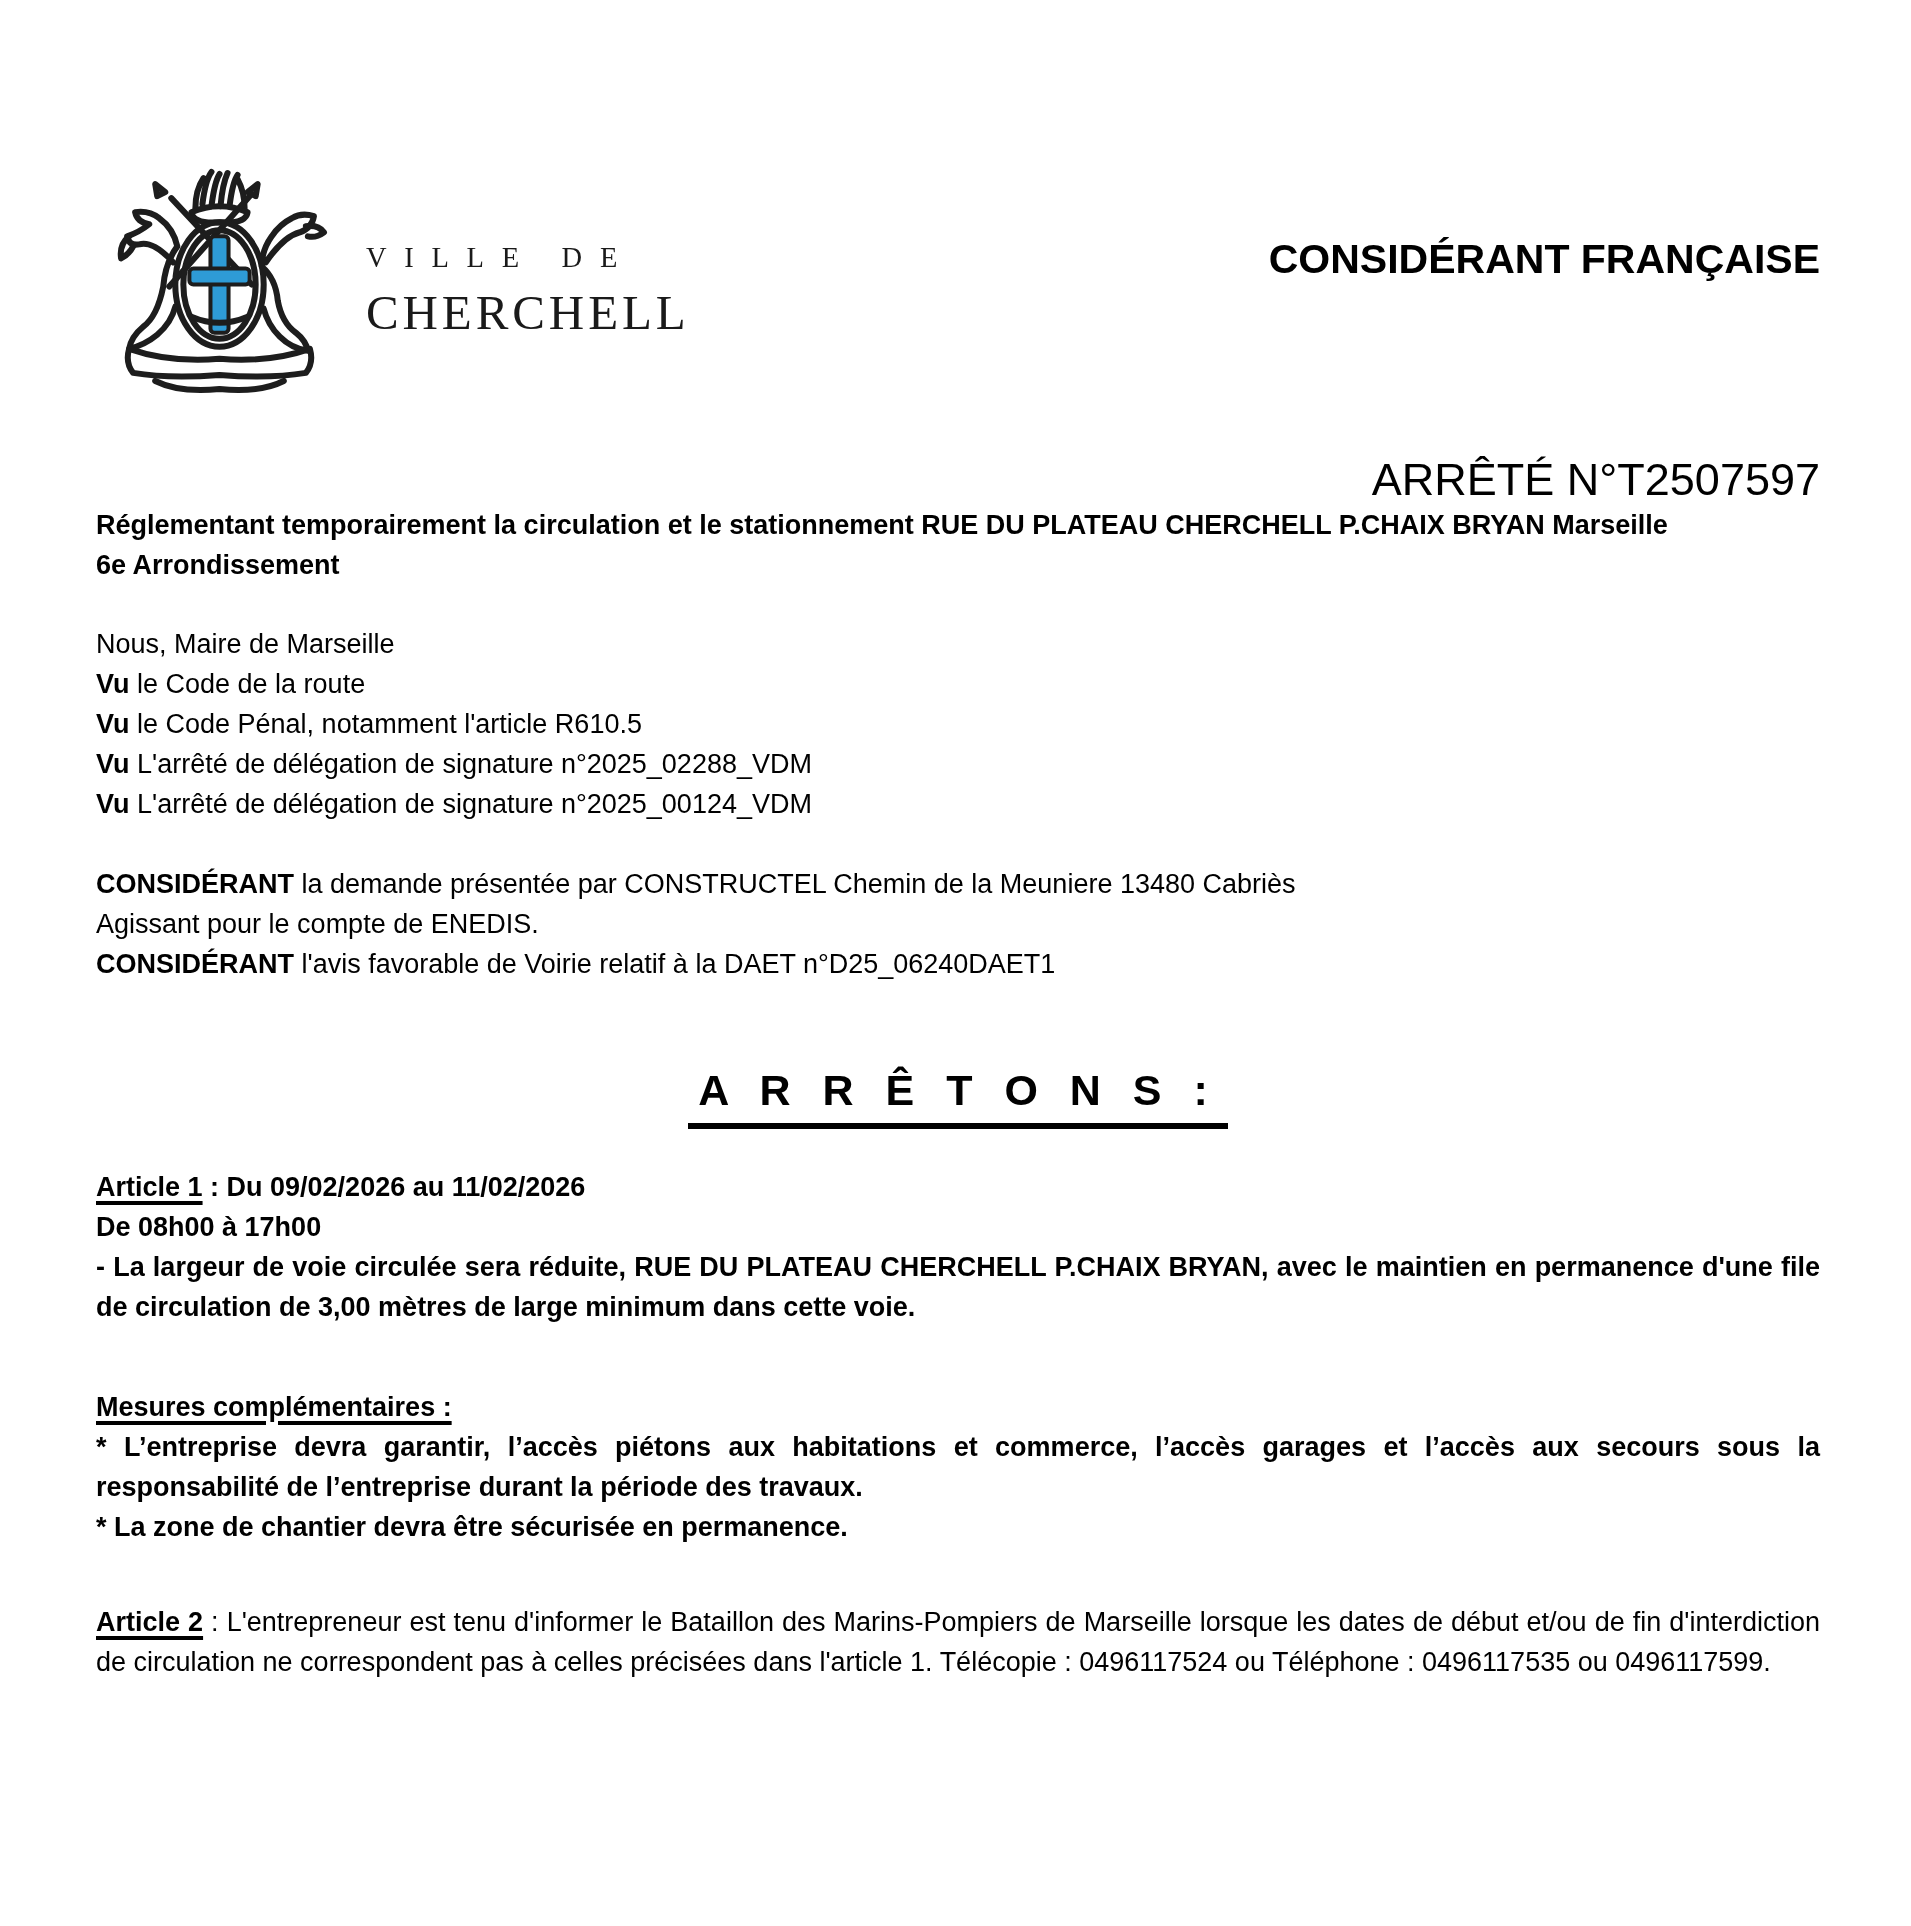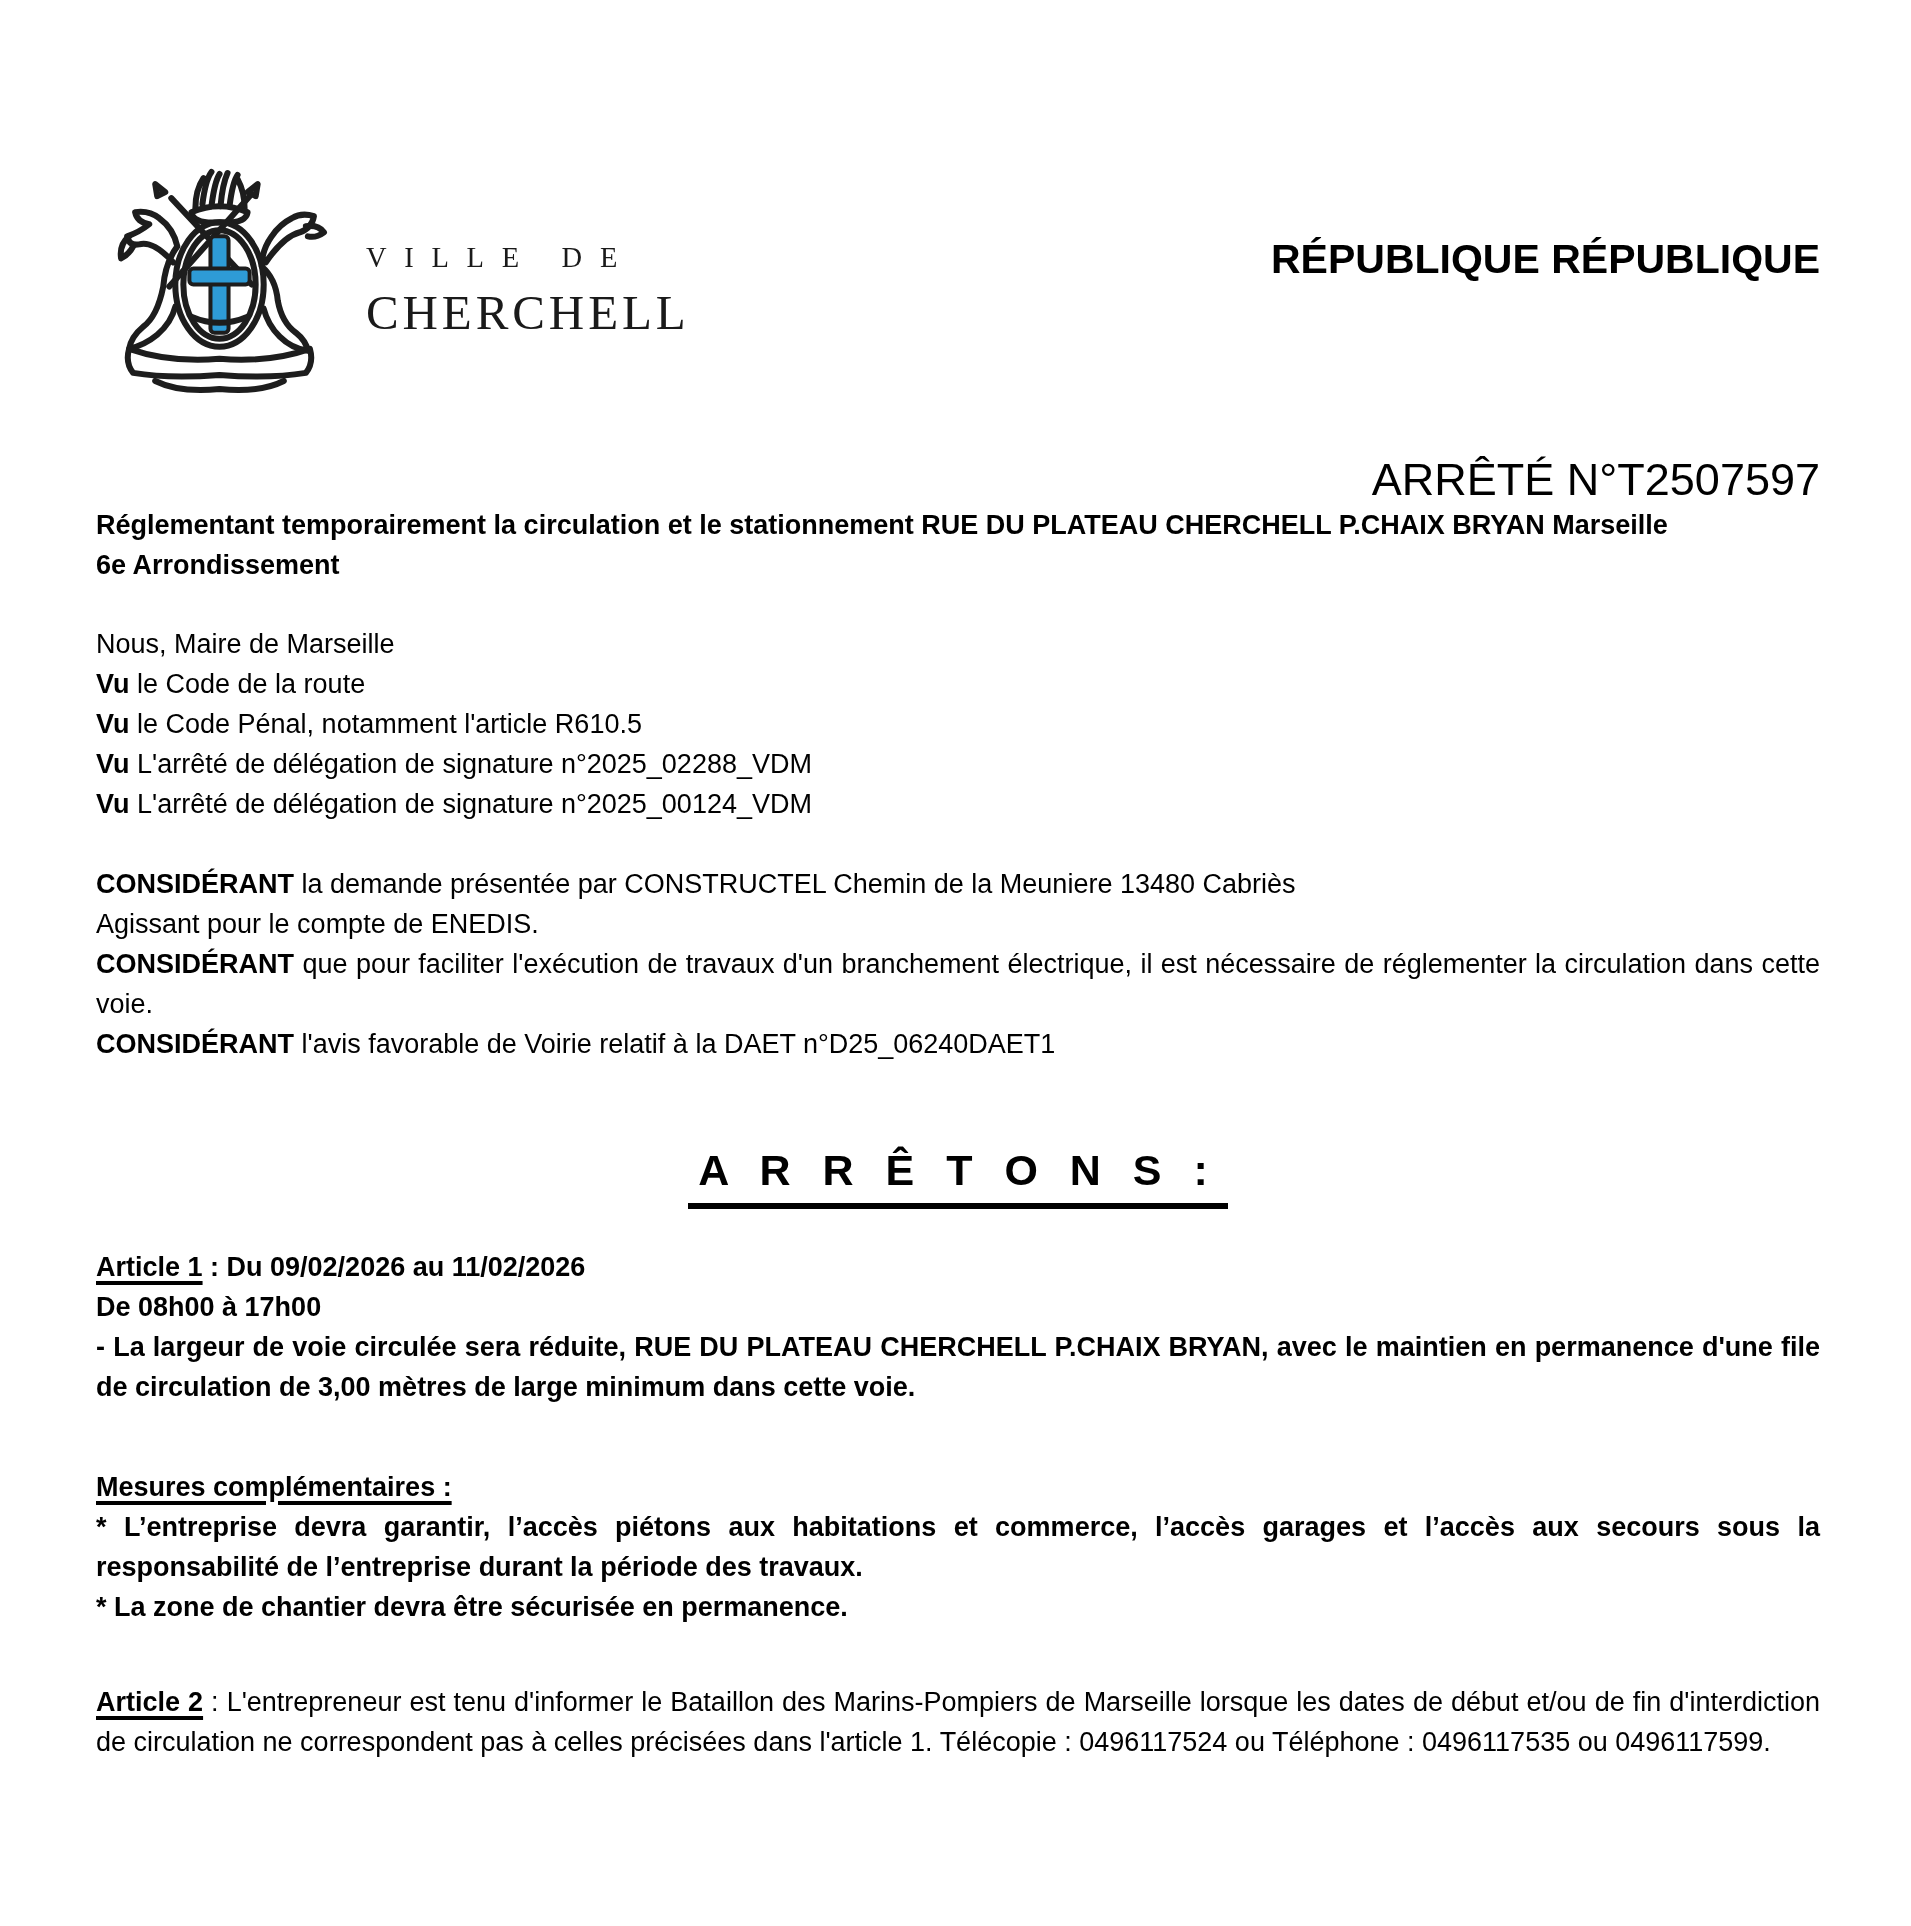--- a/index.html
+++ b/index.html
@@ -63,42 +63,41 @@
 
         <path class="stroke" d="M30 182 Q70 196 120 192 Q170 196 210 182 Q214 196 206 206 Q170 212 120 208 Q70 212 34 206 Q26 196 30 182 Z"></path>
         <path class="stroke" d="M56 214 Q80 226 120 222 Q160 226 184 214"></path>
         <path class="stroke" d="M92 150 Q120 162 148 150"></path>
       </svg>
       <div class="logotext">
         <div class="l1">VILLE DE</div>
         <div class="l2">CHERCHELL</div>
       </div>
     </div>
-    <div class="republique">RÉPUBLIQUE RÉPUBLIQUE</div>
+    <div class="republique">CONSIDÉRANT FRANÇAISE</div>
   </div>
 
   <div class="title">ARRÊTÉ N°T2507597</div>
 
   <div class="subtitle" id="subtitle">
       <div class="line"><span class="b">Réglementant temporairement la circulation et le stationnement RUE DU PLATEAU CHERCHELL P.CHAIX BRYAN  Marseille</span></div>
       <div class="line"><span class="b">6e  Arrondissement</span></div>
     </div>
 
   <div class="preamble" id="preamble">
       <div class="line"><span>Nous, Maire de Marseille</span></div>
       <div class="line"><span class="b">Vu</span><span> le Code de la route</span></div>
       <div class="line"><span class="b">Vu</span><span> le Code Pénal, notamment l'article R610.5</span></div>
       <div class="line"><span class="b">Vu</span><span> L'arrêté de délégation de signature n°2025_02288_VDM</span></div>
       <div class="line"><span class="b">Vu</span><span> L'arrêté de délégation de signature n°2025_00124_VDM</span></div>
     </div>
 
   <div class="considerants" id="considerants">
       <div class="line"><span class="b">CONSIDÉRANT</span><span> la demande présentée par CONSTRUCTEL Chemin de la Meuniere 13480 Cabriès</span></div>
       <div class="line"><span>Agissant pour le compte de ENEDIS.</span></div>
-      <div class="line justify"><span class="b">CONSIDÉRANT</span><span> que pour faciliter l'exécution de travaux d'un branchement électrique, il est nécessaire de réglementer la circulation dans cette voie.</span></div>
       <div class="line"><span class="b">CONSIDÉRANT</span><span> l'avis favorable de Voirie relatif à la DAET n°D25_06240DAET1</span></div>
     </div>
 
   <div class="arretons-wrap">
     <span class="arretons">A R R Ê T O N S :</span>
   </div>
 
   <div class="article1" id="article1">
       <div class="line"><span class="b u">Article 1</span><span class="b"> : Du 09/02/2026 au 11/02/2026</span></div>
       <div class="line"><span class="b">De 08h00 à 17h00</span></div>

